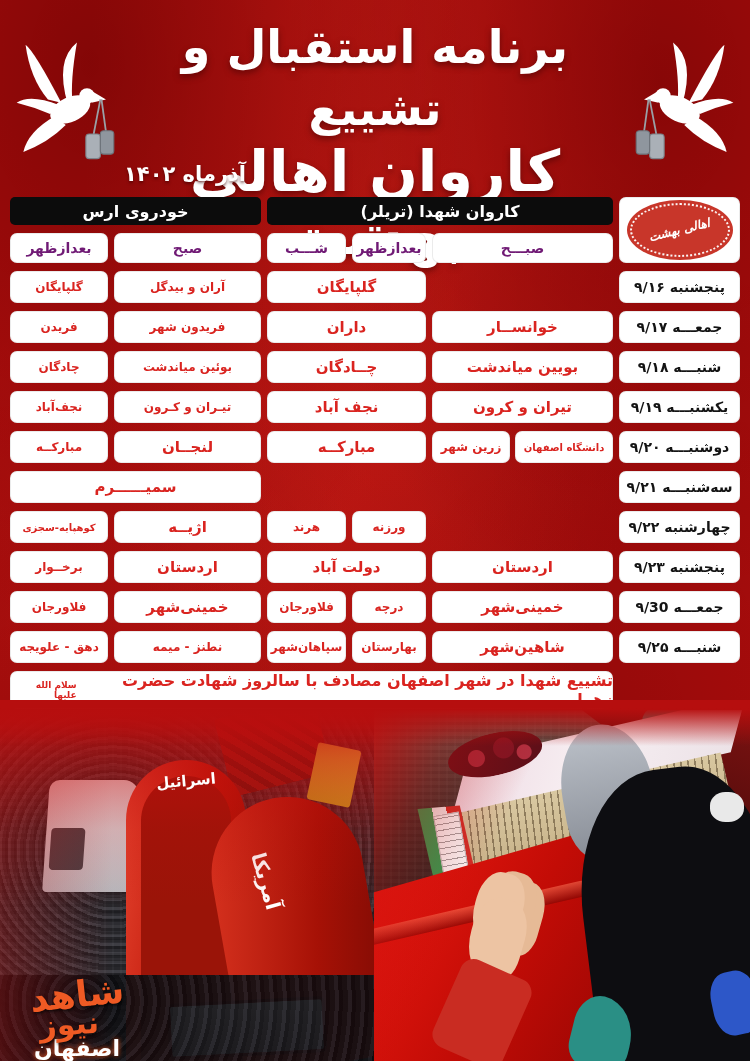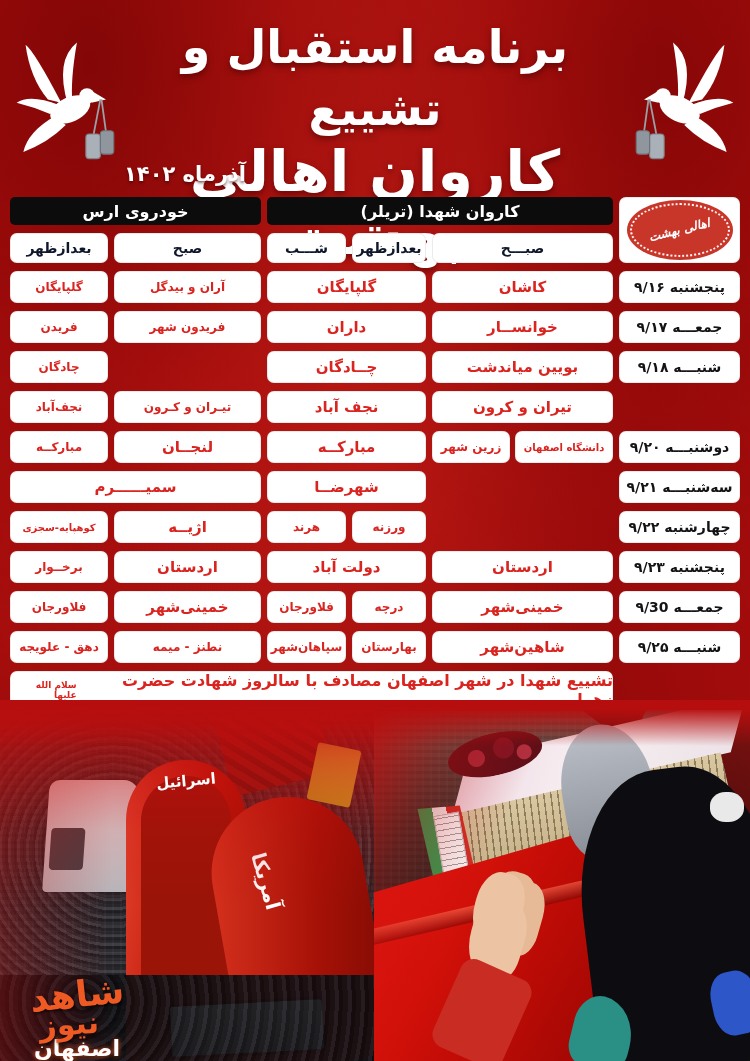--- a/index.html
+++ b/index.html
@@ -29,21 +29,21 @@
     position:absolute;top:197px;left:4px;right:4px;padding:0 6px;
     display:grid;direction:rtl;
     grid-template-columns:121px 181px 74px 79px 147px 98px;
     grid-template-rows:28px 30px repeat(10,32px) 38px;
     column-gap:6px;row-gap:8px;
   }
   .bar{background:#0c0c0c;border-radius:5px;display:flex;align-items:center;justify-content:center;
     color:#fff;font-weight:bold;font-size:16px;}
   .cell{background:#fff;border-radius:7px;display:flex;align-items:center;justify-content:center;
     font-weight:bold;box-shadow:0 0 0 1px rgba(0,0,0,.08) inset;}
-  .th{color:#0f172a;font-size:14px;}
+  .th{color:#701a75;font-size:14px;}
   .date-cell{color:#141414;font-size:14px;}
   .city{color:#da2420;font-size:15px;}
   .sm{font-size:12px;}
   .xs{font-size:10px;}
   .split{display:flex;gap:5px;}
   .split .cell{height:100%;}
   .split .a{flex:1.25;}
   .split .b{flex:1;}
   .note-cell{color:#da2420;font-size:16px;gap:6px;}
   .note-suffix{font-size:9px;color:#da2420;}
@@ -203,52 +203,52 @@
     <div class="bar r1 c2" style="grid-column:2 / span 3">کاروان شهدا (تریلر)</div>
     <div class="bar r1 c5s">خودروی ارس</div>
 
     <div class="cell th r2 c2">صبـــح</div>
     <div class="cell th r2 c3">بعدازظهر</div>
     <div class="cell th r2 c4">شـــب</div>
     <div class="cell th r2 c5">صبح</div>
     <div class="cell th r2 c6">بعدازظهر</div>
 
     <div class="cell date-cell r3 c1">پنجشنبه ۹/۱۶</div>
-    <div class="cell city r3 c2">کاشان</div>
     <div class="cell city r3 c3s">گلپایگان</div>
     <div class="cell city sm r3 c5">آران و بیدگل</div>
     <div class="cell city sm r3 c6">گلپایگان</div>
 
     <div class="cell date-cell r4 c1">جمعـــه ۹/۱۷</div>
     <div class="cell city r4 c2">خوانســار</div>
     <div class="cell city r4 c3s">داران</div>
     <div class="cell city sm r4 c5">فریدون شهر</div>
     <div class="cell city sm r4 c6">فریدن</div>
 
     <div class="cell date-cell r5 c1">شنبـــه ۹/۱۸</div>
     <div class="cell city r5 c3s">چــادگان</div>
     <div class="cell city r5 c2">بویین میاندشت</div>
+    <div class="cell city sm r5 c5">بوئین میاندشت</div>
     <div class="cell city sm r5 c6">چادگان</div>
 
+    <div class="cell date-cell r6 c1">یکشنبـــه ۹/۱۹</div>
     <div class="cell city r6 c2">تیران و کرون</div>
     <div class="cell city r6 c3s">نجف آباد</div>
     <div class="cell city sm r6 c5">تیـران و کـرون</div>
     <div class="cell city sm r6 c6">نجف‌آباد</div>
 
     <div class="cell date-cell r7 c1">دوشنبـــه ۹/۲۰</div>
     <div class="split r7 c2">
       <div class="cell city xs a">دانشگاه اصفهان</div>
       <div class="cell city sm b">زرین شهر</div>
     </div>
     <div class="cell city r7 c3s">مبارکــه</div>
     <div class="cell city r7 c5">لنجــان</div>
     <div class="cell city sm r7 c6">مبارکــه</div>
 
     <div class="cell date-cell r8 c1">سه‌شنبـــه ۹/۲۱</div>
-    <div class="cell city r8 c3s">شهرضــا</div>
     <div class="cell city r8 c5s">سمیــــــرم</div>
 
     <div class="cell date-cell r9 c1">چهارشنبه ۹/۲۲</div>
     <div class="cell city sm r9 c3">ورزنه</div>
     <div class="cell city sm r9 c4">هرند</div>
     <div class="cell city r9 c5">اژیــه</div>
     <div class="cell city xs r9 c6">کوهپایه-سجزی</div>
 
     <div class="cell date-cell r10 c1">پنجشنبه ۹/۲۳</div>
     <div class="cell city r10 c2">اردستان</div>

